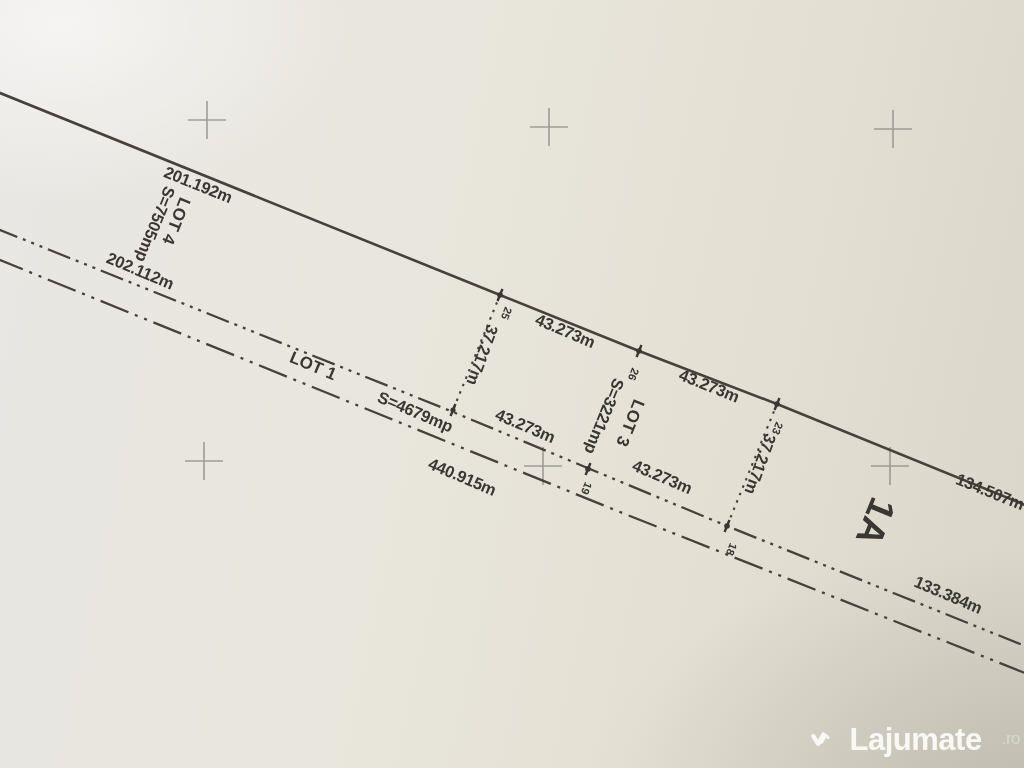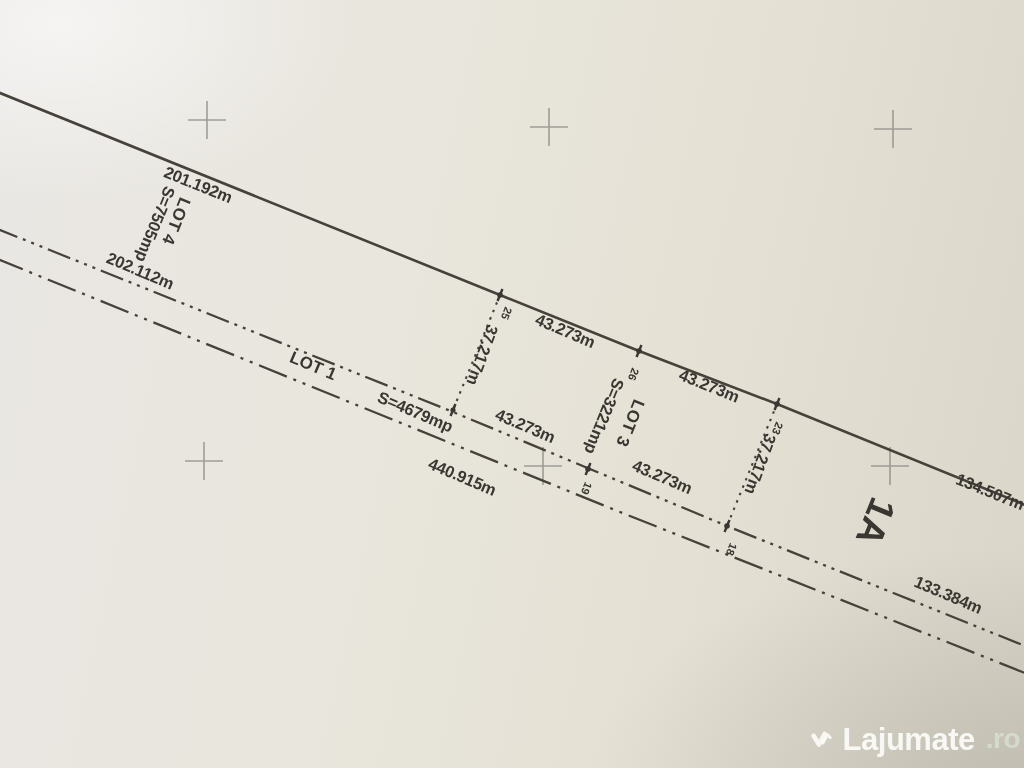--- a/index.html
+++ b/index.html
@@ -12,24 +12,24 @@
     font-family:"Liberation Sans", sans-serif;
   }
   .plan-svg{position:absolute;left:0;top:0;filter:blur(0.35px);}
   .ink{fill:#3a3733;}
   .dim{font-size:16.5px;font-weight:700;letter-spacing:-0.3px;}
   .lot{font-size:17px;font-weight:700;letter-spacing:0.2px;}
   .ptnum{font-size:11px;font-weight:700;}
   .big{font-size:37px;font-weight:700;}
   .watermark{
     position:absolute;left:810px;top:714px;width:210px;height:50px;
-    display:flex;align-items:center;gap:11px;
+    display:flex;align-items:center;gap:20px;
   }
   .wm-text{font-size:31px;font-weight:700;color:rgba(252,252,249,.92);letter-spacing:-0.5px;line-height:1;}
-  .wm-tld{font-size:28px;font-weight:700;color:rgba(226,238,222,.55);letter-spacing:-0.5px;}
+  .wm-tld{font-size:17px;font-weight:400;color:rgba(226,238,222,.55);letter-spacing:-0.5px;}
 </style>
 </head>
 <body>
 
 <div class="stage">
 
   <svg class="plan-svg" width="1024" height="768" viewBox="0 0 1024 768">
 
     <g stroke="#8b8b86" stroke-width="1.6" opacity="0.8">
       <g>

